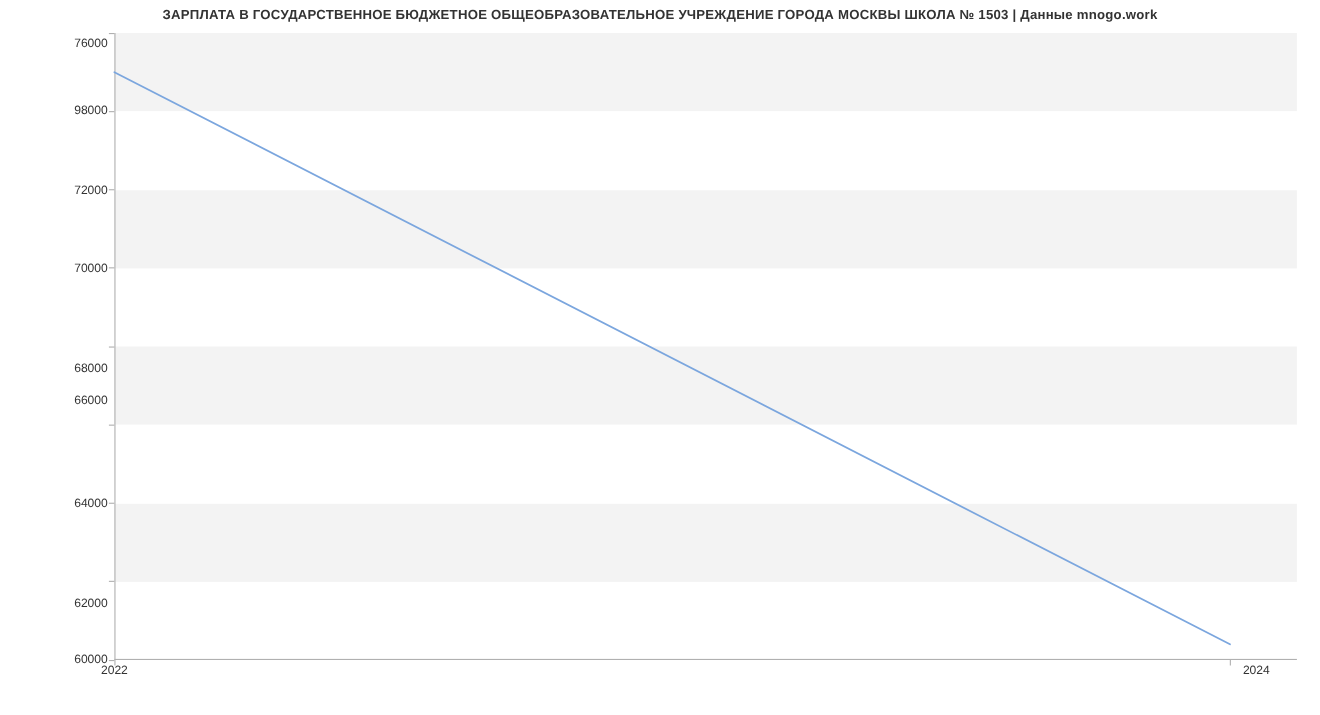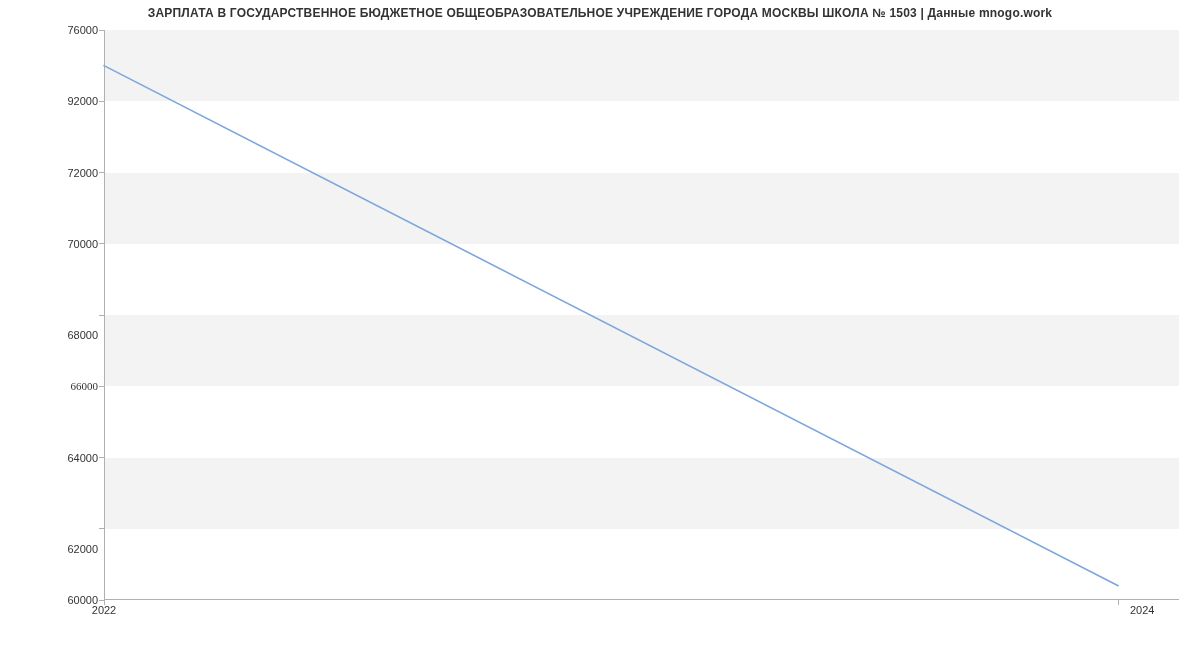--- a/index.html
+++ b/index.html
@@ -122,21 +122,21 @@
       <div class="y-tick" style="top: 213.25px;"></div>
       <div class="y-tick" style="top: 142px;"></div>
       <div class="y-tick" style="top: 70.75px;"></div>
       <div class="y-tick" style="top: -0.5px;"></div>
       <div class="x-tick" style="left: -0.5px;"></div>
       <div class="x-tick" style="left: 1013.65px;"></div>
     </div>
 <div class="y-tick-label" style="top: 600px;">60000</div>
     <div class="y-tick-label" style="top: 528.75px; margin-top: 20px;">62000</div>
     <div class="y-tick-label" style="top: 457.5px; margin-left: 38px;">64000</div>
-    <div class="y-tick-label" style="top: 386px; font-family: Liberation Serif, serif;">66000</div>
+    <div class="y-tick-label" style="top: 364px;">66000</div>
     <div class="y-tick-label" style="top: 315px; margin-top: 20px;">68000</div>
     <div class="y-tick-label" style="top: 243.75px;">70000</div>
     <div class="y-tick-label" style="top: 172.5px;">72000</div>
-    <div class="y-tick-label" style="top: 101.25px;">92000</div>
-    <div class="y-tick-label" style="top: 30px;">76000</div>
+    <div class="y-tick-label" style="top: 101.25px;">98000</div>
+    <div class="y-tick-label" style="top: 40px;">76000</div>
     <div class="x-tick-label" style="left: 104px;">2022</div>
     <div class="x-tick-label" style="left: 1118.15px; margin-left: 24px;">2024</div>
   </div>
 
 </body></html>

